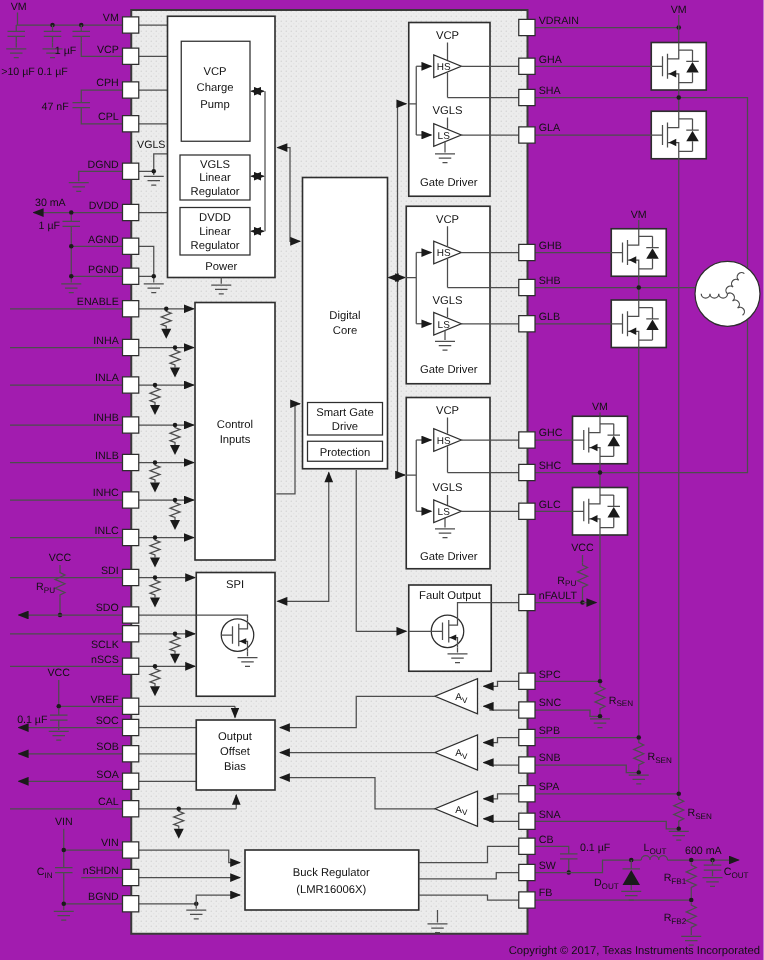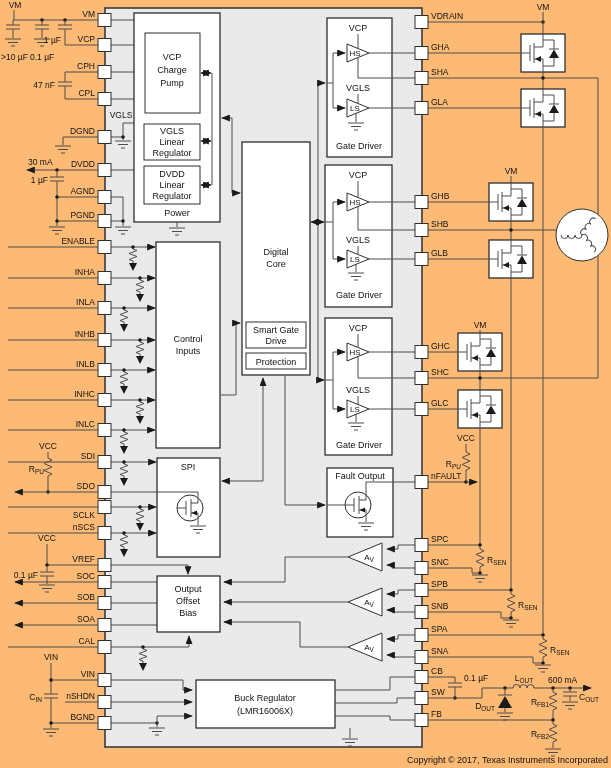--- a/index.html
+++ b/index.html
@@ -1,16 +1,16 @@
 <!DOCTYPE html>
 <html><head>
 <meta charset="utf-8">
 <style>
   html,body{margin:0;padding:0;background:#fff;}
-  #stage{position:relative;width:611px;height:768px;background:#fdba74;overflow:hidden;}
+  #stage{position:relative;width:611px;height:768px;background:#a21caf;overflow:hidden;}
   svg{display:block;}
   text{font-family:"Liberation Sans","DejaVu Sans",sans-serif;fill:#111;}
   .lbl{font-size:8.5px;}
   .net{font-size:8.5px;}
   .blktxt{font-size:9px;text-anchor:middle;}
   .small{font-size:8px;text-anchor:middle;}
   .tiny{font-size:8.5px;}
   .sub{font-size:6.5px;}
   .mid{text-anchor:middle;}
   .end{text-anchor:end;}

